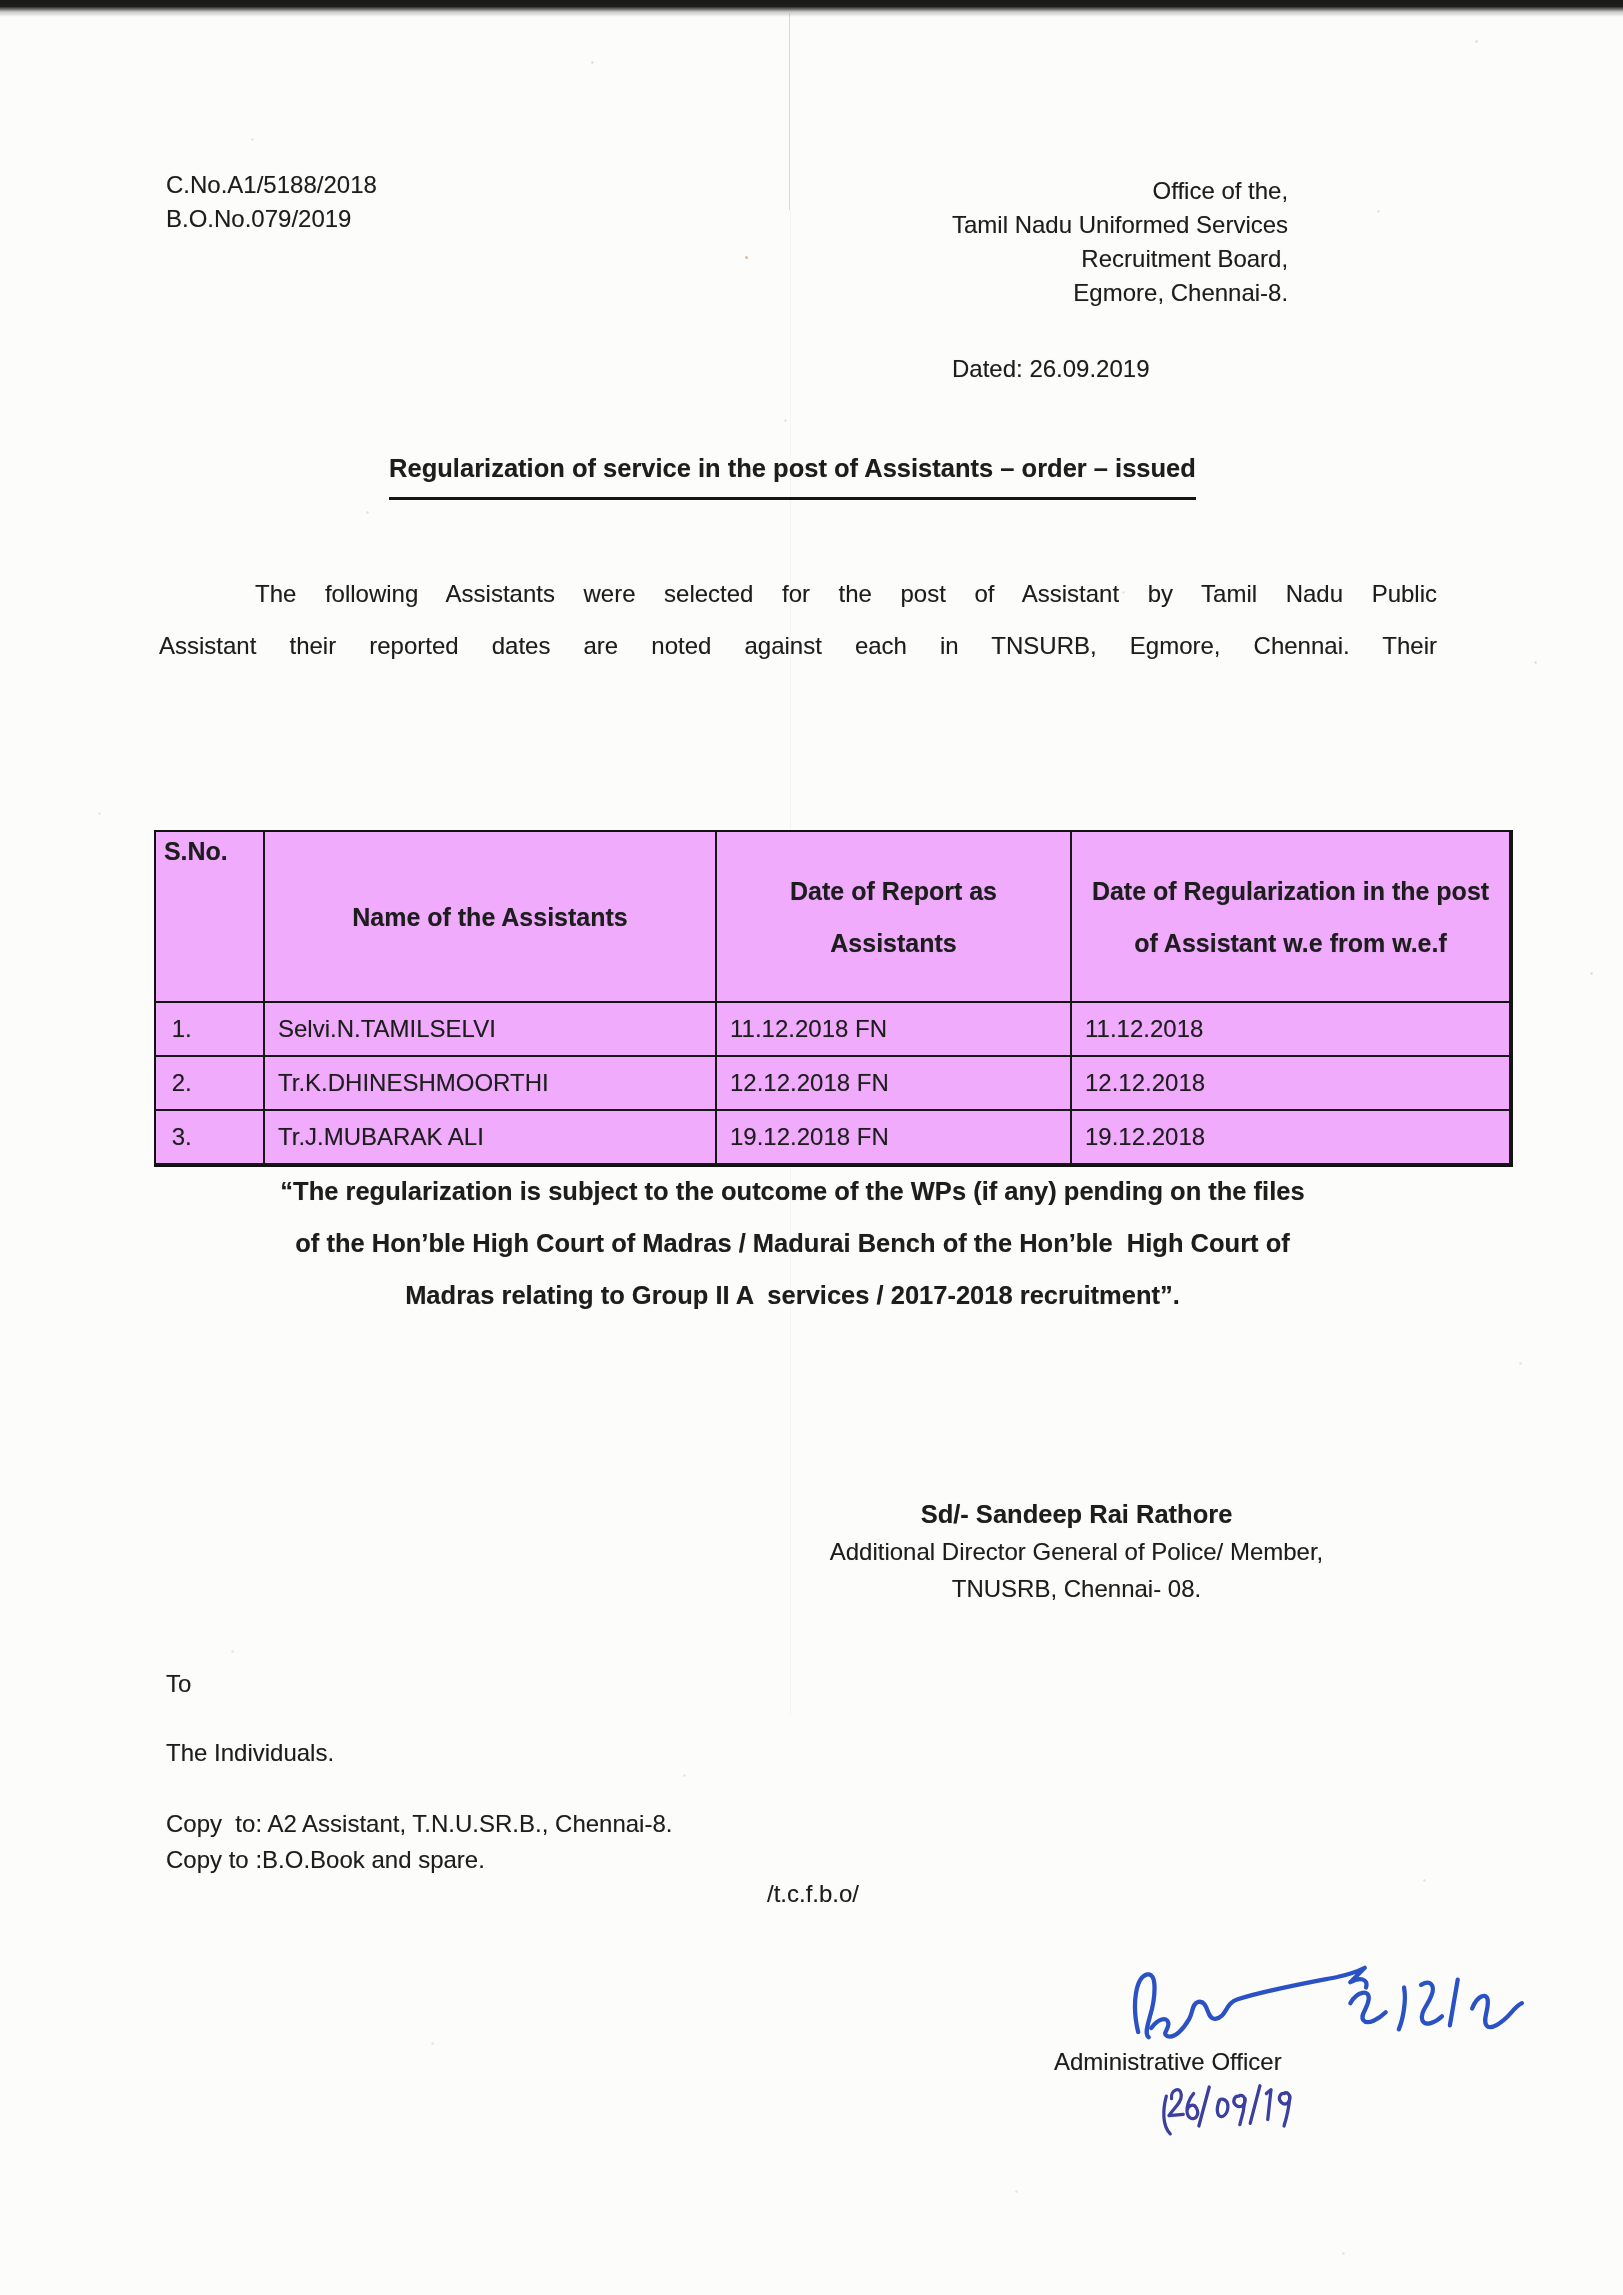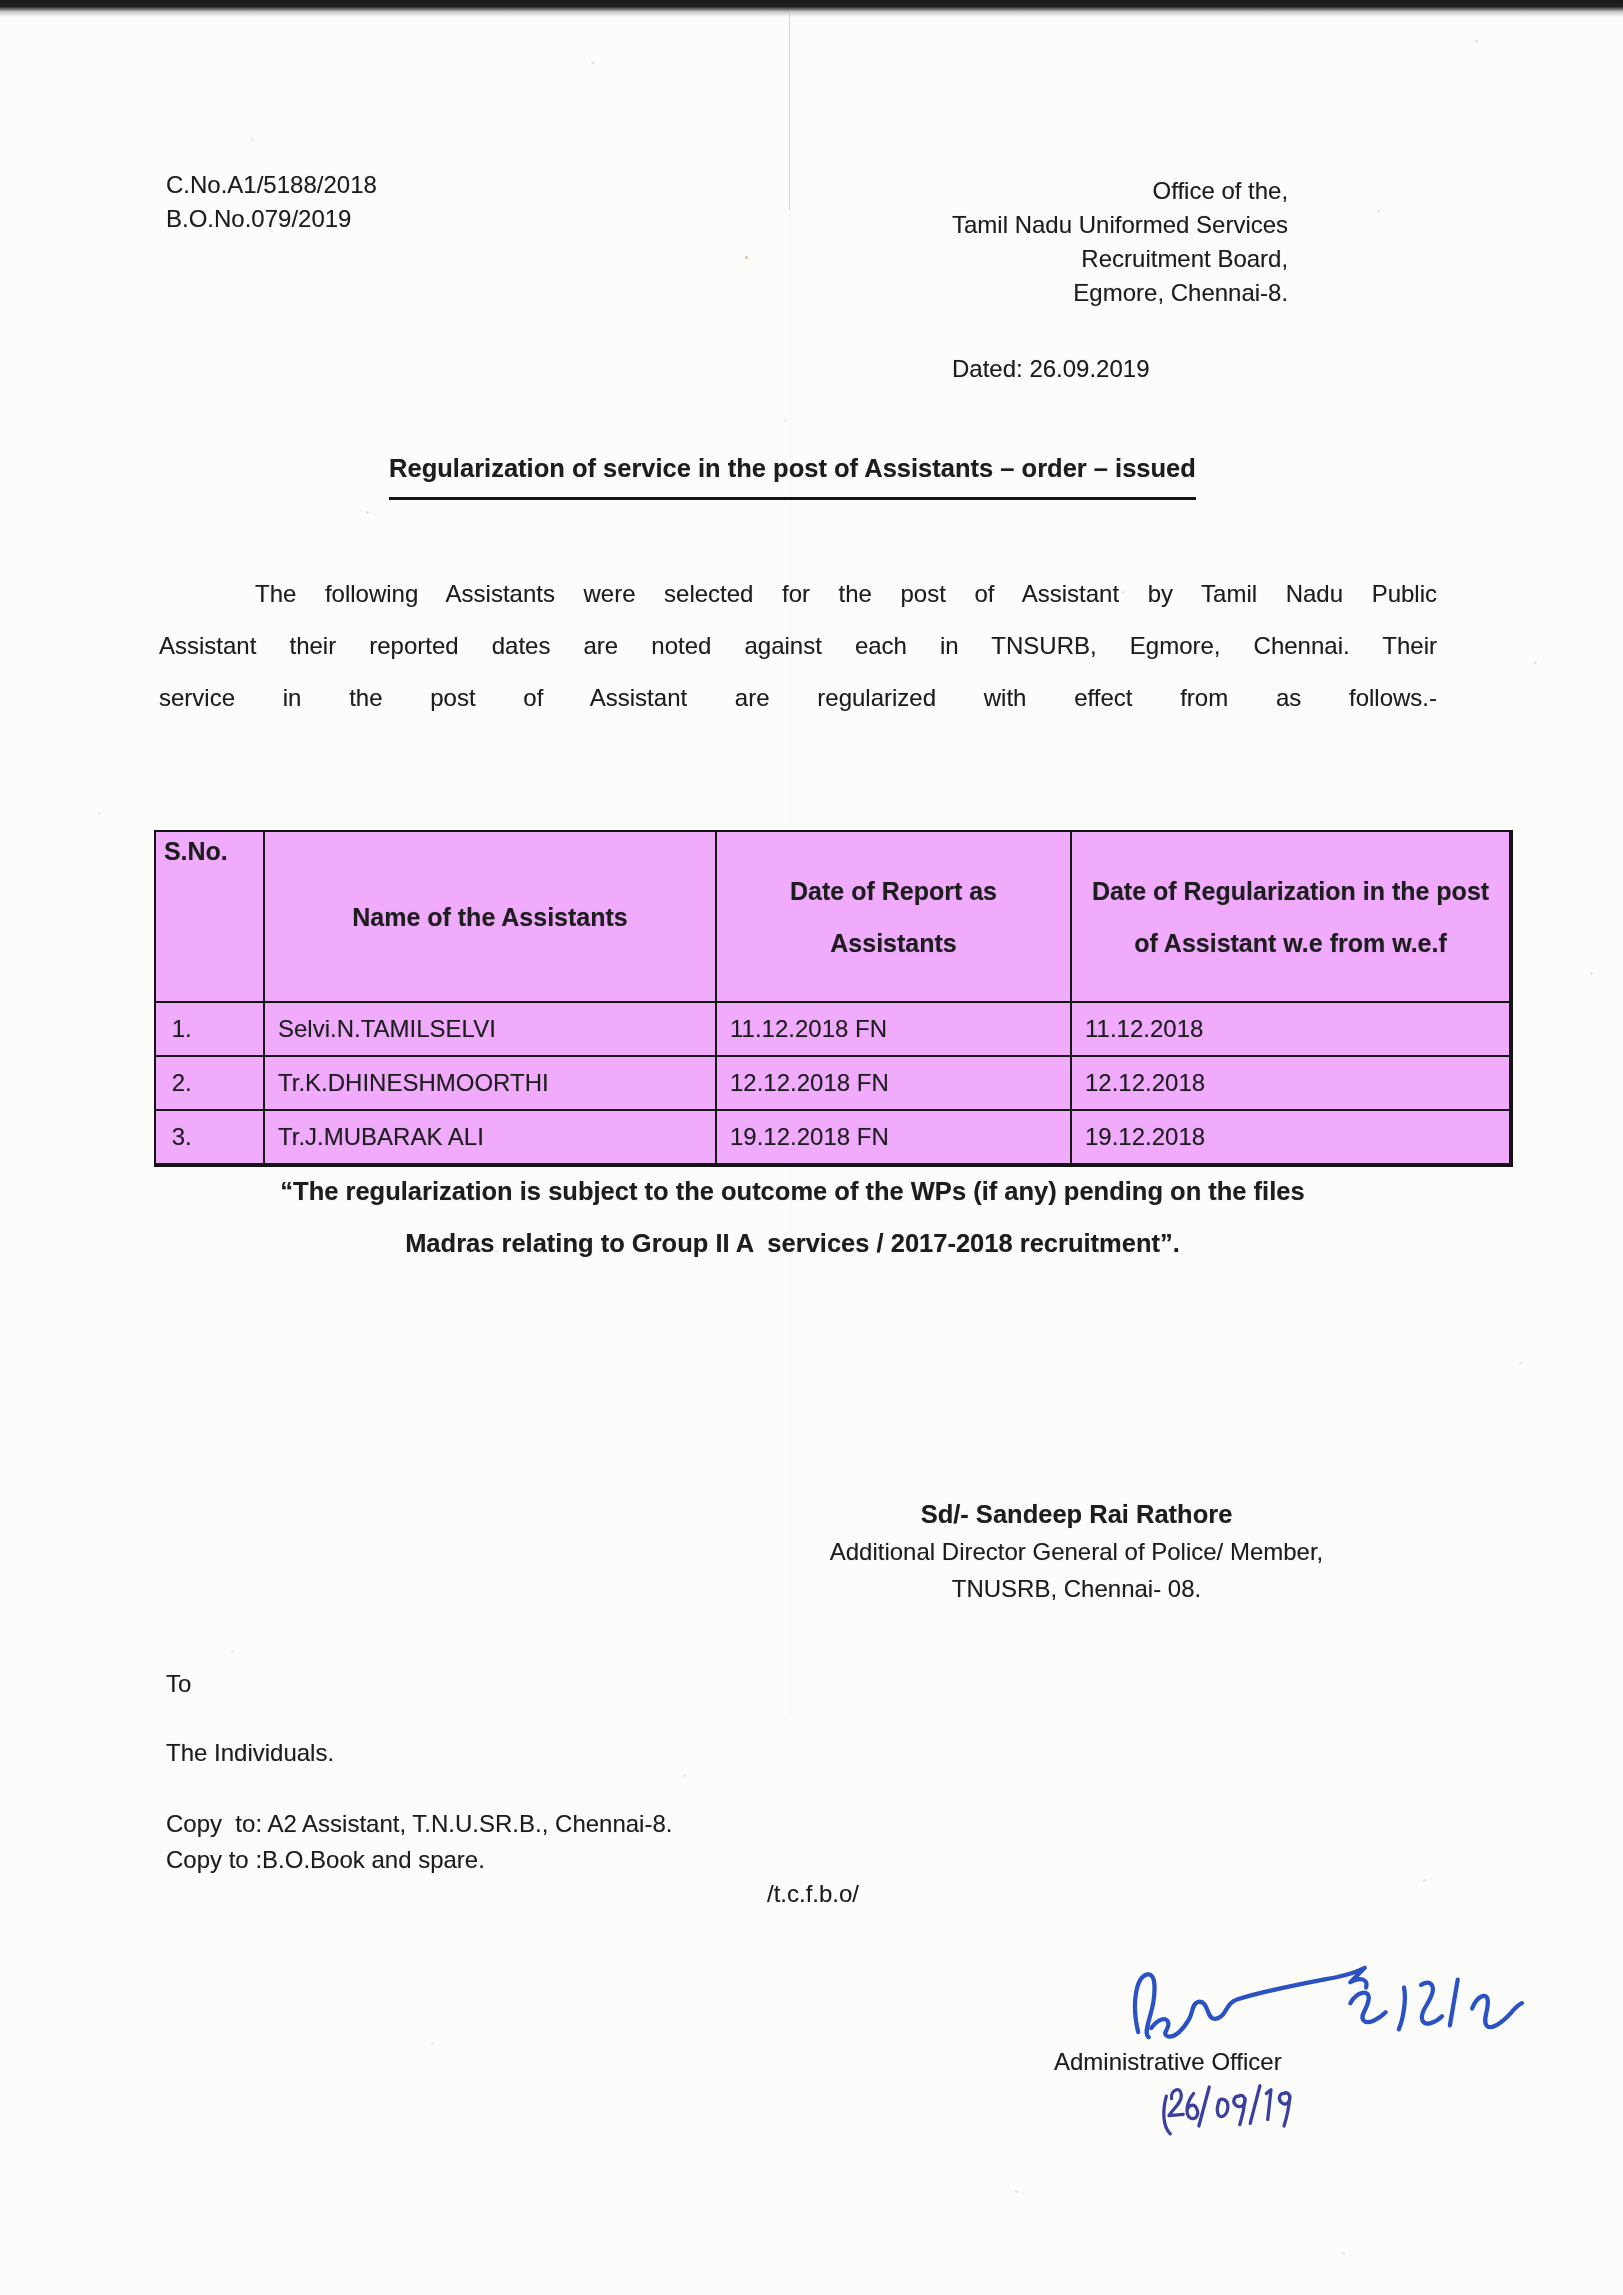--- a/index.html
+++ b/index.html
@@ -146,21 +146,20 @@
   <div class="abs dated txt">Dated: 26.09.2019</div>
 
   <div class="abs subject-wrap">
     <span class="subject">Regularization of service in the post of Assistants – order – issued</span>
   </div>
 
   <div class="abs para">
 
   <div class="line">The following Assistants were selected for the post of Assistant by Tamil Nadu Public</div>
       <div class="line">Assistant their reported dates  are noted against each  in TNSURB, Egmore, Chennai.  Their</div>
-      <div class="line">service in the post of Assistant are regularized with effect from as follows.-</div>
     </div>
 
   <div class="abs tbl">
     <div class="contents hdr">
       
     <div class="th">S.No.</div><div class="th">Name of the Assistants</div><div class="th">Date of Report as Assistants</div><div class="th">Date of Regularization in the post of Assistant w.e from w.e.f</div></div>
     <div class="contents">
       
     
         <div class="td sno">1.</div>
@@ -176,20 +175,21 @@
         <div class="td sno">3.</div>
         <div class="td name">Tr.J.MUBARAK ALI</div>
         <div class="td rep">19.12.2018 FN</div>
         <div class="td reg">19.12.2018</div>
       </div>
   </div>
 
   <div class="abs note">
 
   <div class="nline">“The regularization is subject to the outcome of the WPs (if any) pending on the files</div>
+      <div class="nline">of the Hon’ble High Court of Madras / Madurai Bench of the Hon’ble  High Court of</div>
       <div class="nline">Madras relating to Group II A  services / 2017-2018 recruitment”.</div>
     </div>
 
   <div class="abs signatory">
     <div class="sd">Sd/- Sandeep Rai Rathore</div>
     <div class="sub">Additional Director General of Police/ Member,</div>
     <div class="sub">TNUSRB, Chennai- 08.</div>
   </div>
 
   <div class="abs to txt">To</div>

